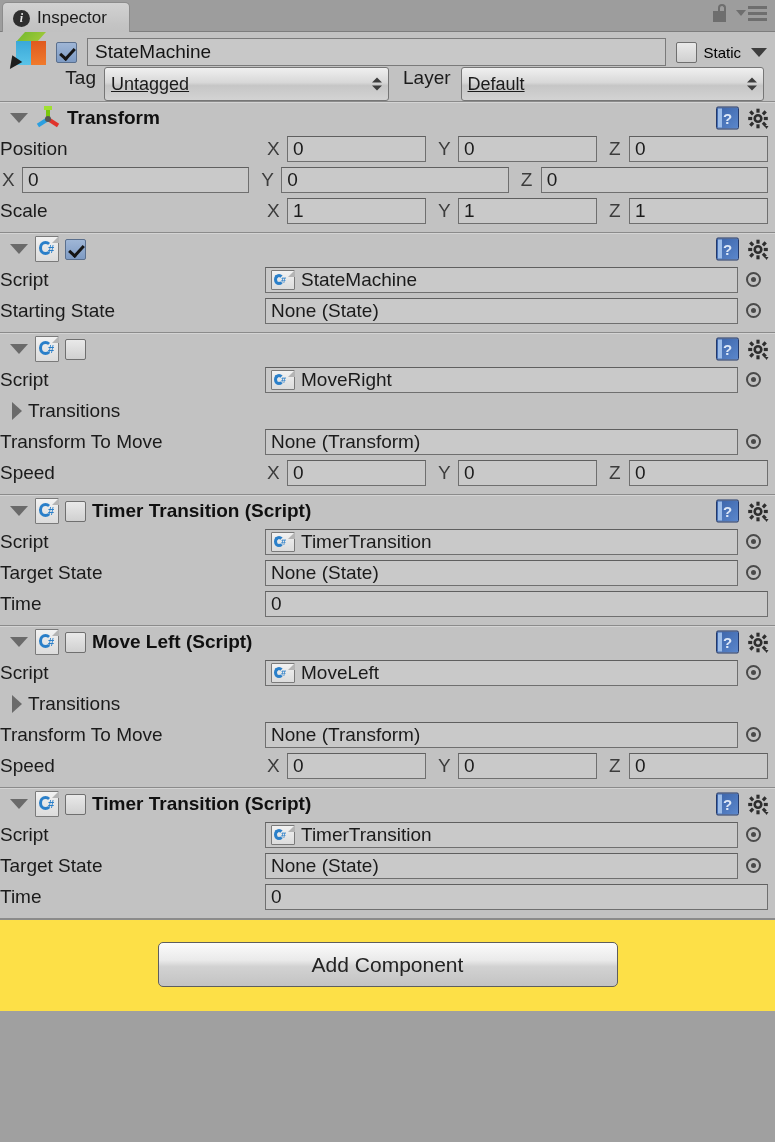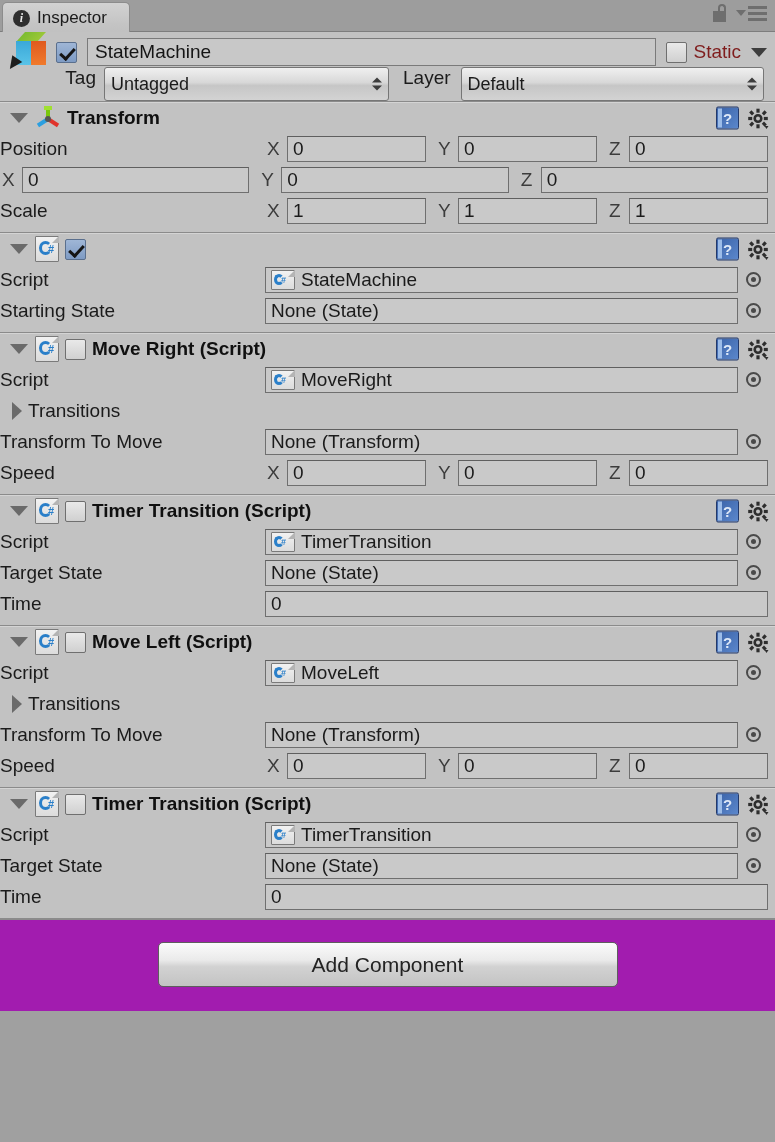--- a/index.html
+++ b/index.html
@@ -115,39 +115,40 @@
   .name-field {
     flex: 1;
     height: 28px; margin-left: 10px; margin-right: 10px;
     background: #c8c8c8;
     border: 1px solid #7a7a7a;
     padding: 0 7px;
     display: flex; align-items: center;
     font-size: 19px; color: #151515;
   }
   .static-wrap { display: flex; align-items: center; gap: 6px; }
-  .static-label { font-size: 19px; color: #7f1d1d; }
+  .static-label { font-size: 15px; color: #000000; }
   .tri-down {
     width: 0; height: 0;
     border-left: 8px solid transparent; border-right: 8px solid transparent;
     border-top: 9px solid #3d3d3d;
     margin-left: 4px;
   }
 
   .go-row2 { display: flex; align-items: flex-start; height: 27px; }
   .mini-label { font-size: 19px; color: #1b1b1b; }
   .dropdown {
     height: 34px;
     background: linear-gradient(to bottom, #f0f0f0 0%, #d8d8d8 45%, #c6c6c6 55%, #d3d3d3 100%);
     border: 1px solid #767676;
     border-radius: 3px;
     display: flex; align-items: center;
     padding: 0 6px;
     font-size: 18px; color: #1b1b1b;
     position: relative;
+    text-decoration: underline;
   }
   .dropdown .stepper {
     position: absolute; right: 6px; top: 50%; transform: translateY(-50%);
     display: flex; flex-direction: column; gap: 3px; align-items: center;
   }
   .dropdown .stepper .up {
     width: 0; height: 0;
     border-left: 5px solid transparent; border-right: 5px solid transparent;
     border-bottom: 5px solid #3d3d3d;
   }
@@ -287,21 +288,21 @@
   .v3 .gap { width: 10px; flex: 0 0 10px; }
 
   .subfold {
     display: flex; align-items: center; height: 31px; padding-left: 8px;
   }
   .subfold .foldout.collapsed { margin: 0 6px 0 4px; }
   .subfold .lbl { font-size: 19px; color: #1b1b1b; }
 
   
   .bottom {
-    background: #a21caf;
+    background: #fde047;
     padding-top: 22px;
     border-top: 1px solid #8b8b8b;
     display: flex; justify-content: center;
     height: 92px;
   }
   .add-btn {
     width: 460px; height: 45px;
     background: linear-gradient(to bottom, #fbfbfb 0%, #eaeaea 40%, #d2d2d2 55%, #c3c3c3 100%);
     border: 1px solid #5e5e5e;
     border-radius: 5px;
@@ -492,21 +493,20 @@
       </div>
     </div>
     <div class="component">
       <div class="comp-header">
         <span class="foldout"></span>
         <span class="cs-icon">
           <span class="c"></span>
           <span class="h">#</span>
         </span>
         <span class="cb" style="margin-right: 6px;"></span>
-        <span class="comp-title">Move Right (Script)</span>
         <span class="comp-right">
           <span class="help-icon">?</span>
           <span class="gear">
             <svg width="22" height="22" viewBox="0 0 22 22">
               <path fill="#2e2e2e" d="M11 6.4a4.6 4.6 0 100 9.2 4.6 4.6 0 000-9.2zm0 2.6a2 2 0 110 4 2 2 0 010-4z"></path>
               <g fill="#2e2e2e">
                 <rect x="9.4" y="1.2" width="3.2" height="4"></rect>
                 <rect x="9.4" y="16.8" width="3.2" height="4"></rect>
                 <rect x="1.2" y="9.4" width="4" height="3.2"></rect>
                 <rect x="16.8" y="9.4" width="4" height="3.2"></rect>

